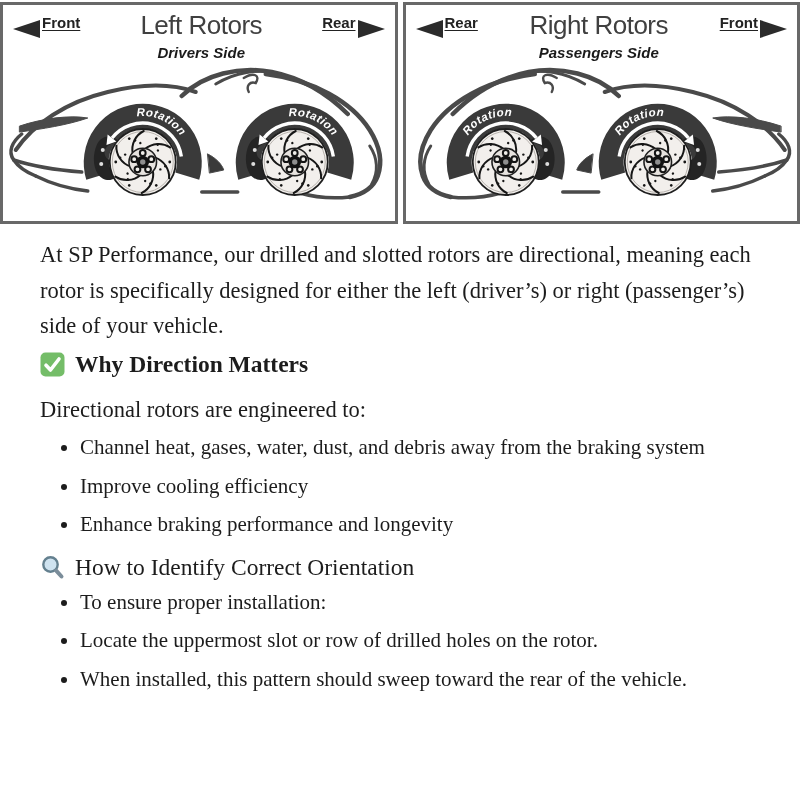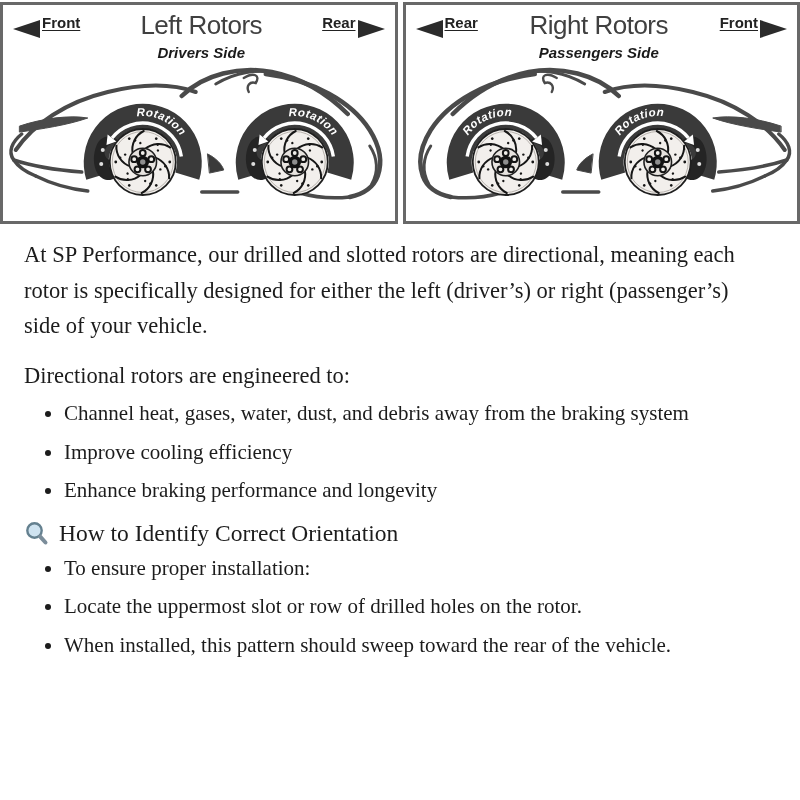--- a/index.html
+++ b/index.html
@@ -13,21 +13,21 @@
   .dir .txt{text-decoration:underline;text-underline-offset:2px;line-height:1.1;}
   .tri{width:0;height:0;border-top:9px solid transparent;border-bottom:9px solid transparent;display:inline-block;margin-top:5px;}
   .tri-l{border-right:27px solid #2b2b2b;}
   .tri-r{border-left:27px solid #2b2b2b;}
   .titles{text-align:center;flex:1;font-family:"Liberation Sans",sans-serif;}
   .p-title{font-weight:400;font-size:26px;line-height:1;letter-spacing:-.5px;color:#404040;}
   .p-sub{font-style:italic;font-weight:700;font-size:15px;margin-top:6px;color:#1a1a1a;}
   .car-svg{display:block;width:100%;height:156px;margin-top:1px;}
 
   
-  .main{width:745px;padding-left:24px;box-sizing:content-box;}
+  .main{width:745px;padding-left:40px;box-sizing:content-box;}
   .intro{font-size:22.5px;line-height:35.5px;margin:13px 0 0;width:721px;}
   .h-bold{font-family:"Liberation Serif",serif;font-weight:700;font-size:23.5px;margin:7px 0 0;display:flex;align-items:center;gap:10px;}
   .h-reg{font-weight:400;font-size:23.5px;margin:11px 0 0;display:flex;align-items:center;gap:8px;}
   .lead{font-size:22.5px;line-height:35.5px;margin:14px 0 0;}
   ul{margin:3px 0 0;padding-left:40px;width:681px;font-size:21px;line-height:35.5px;}
   li{margin-top:3px;}
   .emoji{flex:0 0 auto;display:inline-flex;}
 </style>
 </head>
 <body>
@@ -177,20 +177,29 @@
         <textPath href="#tpRR" startOffset="18">Rotation</textPath>
       </text>
     </svg>
   </div>
 </div>
 
 <div class="main">
 
   <p class="intro">At SP Performance, our drilled and slotted rotors are directional, meaning each rotor is specifically designed for either the left (driver’s) or right (passenger’s) side of your vehicle.</p>
 
+  <div class="h-bold">
+    <span class="emoji">
+      <svg width="25" height="25" viewBox="0 0 25 25">
+        <rect x="0.5" y="0.5" width="24" height="24" rx="5" fill="#74bd68"></rect>
+        <path d="M 6,13.2 L 10.5,18 L 19,7" stroke="#ffffff" stroke-width="3.6" fill="none" stroke-linecap="round" stroke-linejoin="round"></path>
+      </svg>
+    </span>
+    <span>Why Direction Matters</span>
+  </div>
 
   <p class="lead">Directional rotors are engineered to:</p>
 
   <ul>
     <li>Channel heat, gases, water, dust, and debris away from the braking system</li>
     <li>Improve cooling efficiency</li>
     <li>Enhance braking performance and longevity</li>
   </ul>
 
   <div class="h-reg">

